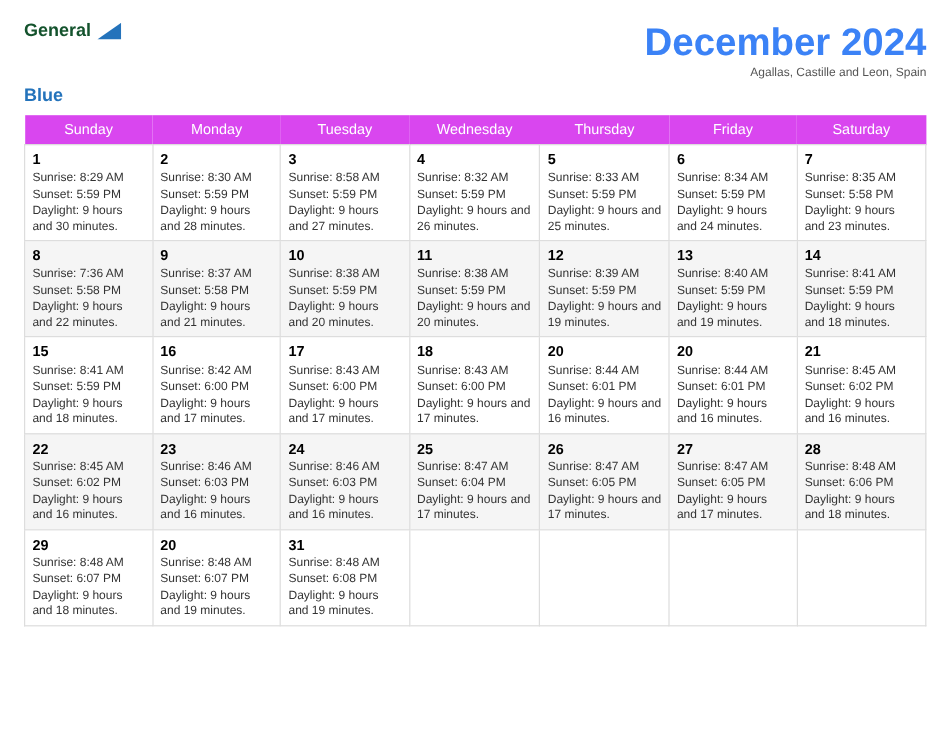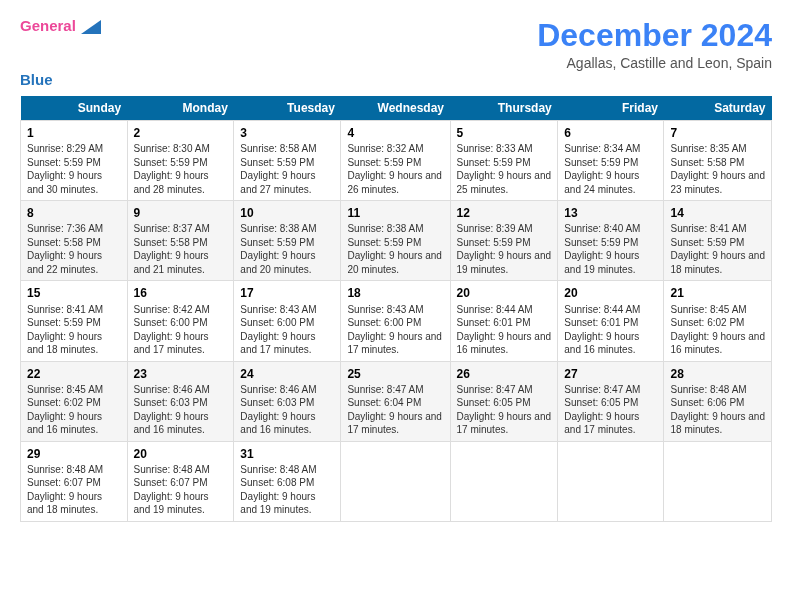--- a/index.html
+++ b/index.html
@@ -30,34 +30,34 @@
     .title-section {
       text-align: right;
     }
     .main-title {
       font-size: 32px;
       font-weight: bold;
       color: #3b82f6;
       line-height: 1.1;
     }
     .subtitle {
-      font-size: 14px;
+      font-size: 10px;
       color: #555;
       margin-top: 2px;
     }
     table {
       width: 100%;
       border-collapse: collapse;
       font-size: 10.5px;
     }
     thead tr th {
-      background: #0369a1;
+      background: #d946ef;
       color: #fff;
-      font-weight: bold;
-      text-align: right;
+      font-weight: normal;
+      text-align: center;
       padding: 5px 6px;
       font-size: 12px;
     }
     tbody tr td {
       vertical-align: top;
       padding: 4px 6px;
       border: 1px solid #ddd;
       line-height: 1.35;
       width: 113px;
     }
@@ -83,21 +83,21 @@
     }
   </style>
 </head>
 <body>
 
 <div class="page">
   <div class="header">
     <div class="logo">
       <div style="display:flex;align-items:center;">
         <div style="font-size:15px;font-weight:bold;line-height:1.1;">
-          <span style="color:#ec4899;">General</span>
+          <span style="color:#14532d;">General</span>
           <svg width="20" height="14" viewBox="0 0 20 14" style="display:inline-block;vertical-align:middle;margin-left:1px;">
             <polygon points="0,14 20,0 20,14" fill="#2473bb"></polygon>
           </svg>
         </div>
       </div>
       <div style="font-size:15px;font-weight:bold;color:#2473bb;line-height:1.1;margin-top:37px;">Blue</div>
     </div>
     <div class="title-section">
       <div class="main-title">December 2024</div>
       <div class="subtitle">Agallas, Castille and Leon, Spain</div>

